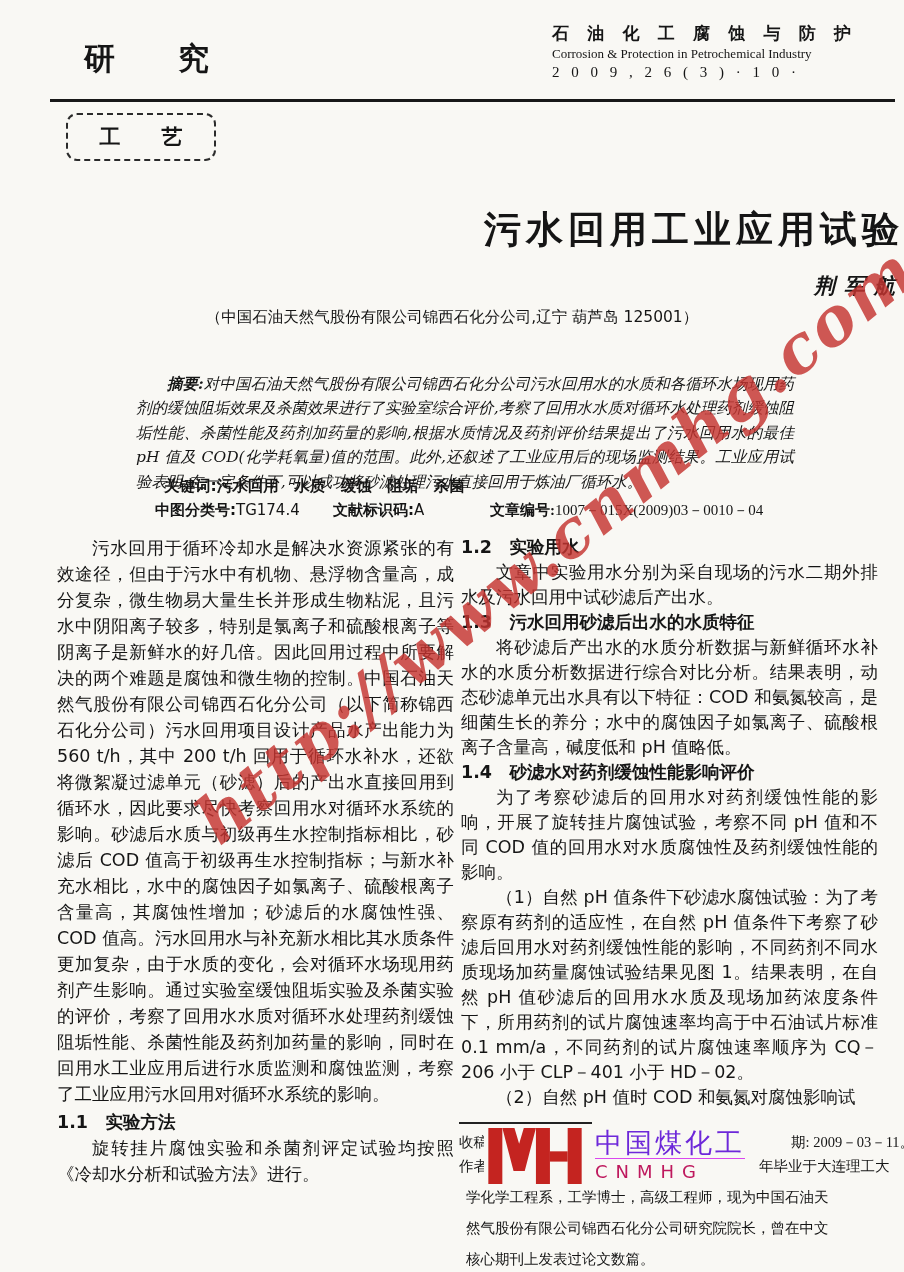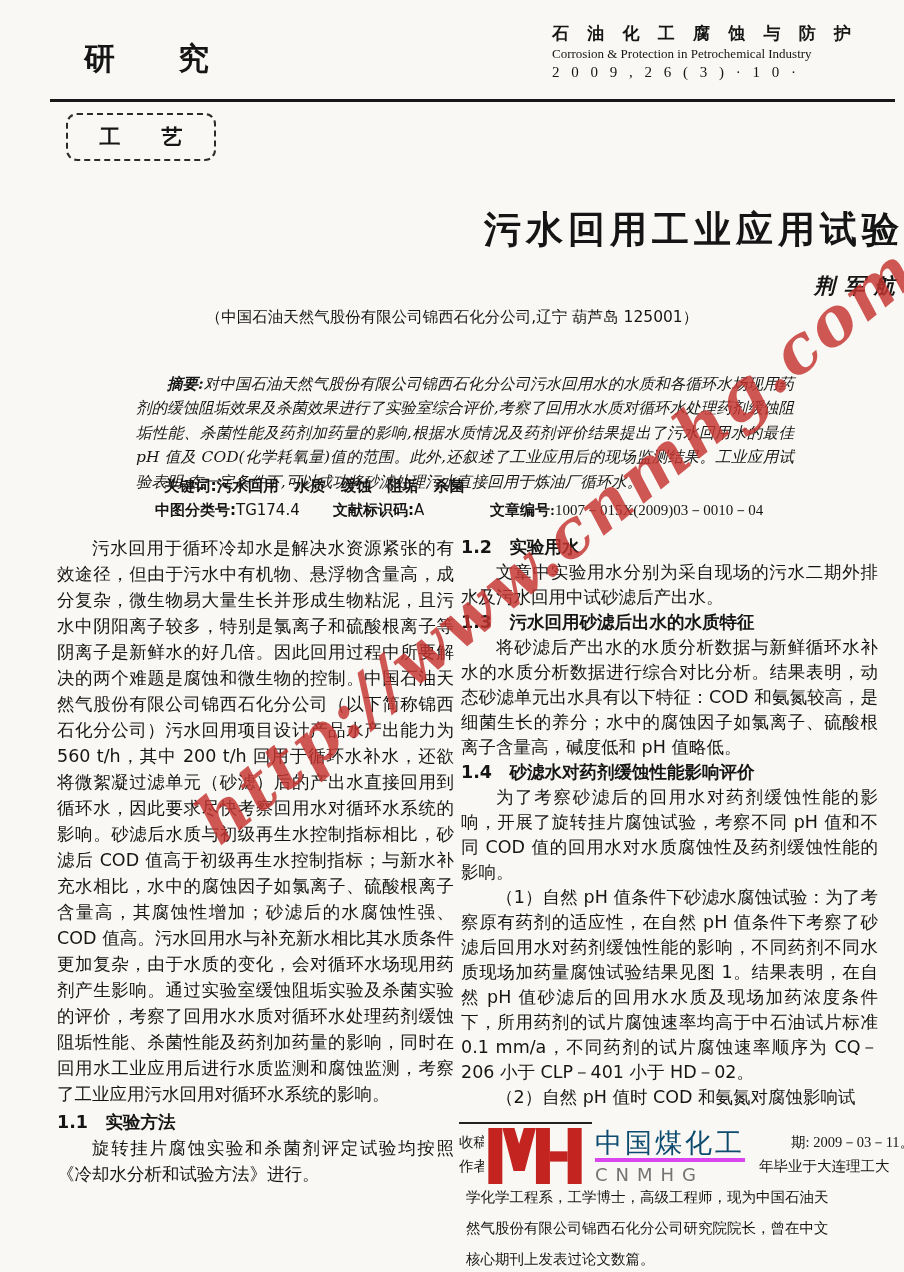--- a/index.html
+++ b/index.html
@@ -61,24 +61,24 @@
     font-style:italic;font-weight:700;font-size:66px;letter-spacing:3px;
     color:#c53430;opacity:0.82;white-space:nowrap;pointer-events:none;
   }
   .cnmhg-logo{
     position:absolute;left:484px;top:1128px;width:272px;height:56px;z-index:6;
     background:#f9f8f4;display:flex;align-items:flex-start;gap:9px;
   }
   .logo-mark{width:102px;height:56px;flex:0 0 auto;}
   .logo-texts{display:flex;flex-direction:column;}
   .logo-cn{
-    font-size:27px;letter-spacing:3px;color:#0c4a6e;white-space:nowrap;
-    border-bottom:4px solid #d946ef;padding-bottom:1px;line-height:29px;
+    font-size:27px;letter-spacing:3px;color:#6d28d9;white-space:nowrap;
+    border-bottom:1px solid #d946ef;padding-bottom:1px;line-height:29px;
   }
-  .logo-en{font-size:18px;letter-spacing:8px;color:#737373;line-height:23px;margin-top:1px;white-space:nowrap;}
+  .logo-en{font-size:18px;letter-spacing:8px;color:#be185d;line-height:23px;margin-top:1px;white-space:nowrap;}
 </style>
 </head>
 <body>
 
 <div class="page">
 
   <div class="col-label">研　究</div>
   <div class="journal-block">
     <div class="journal-cn">石 油 化 工 腐 蚀 与 防 护</div>
     <div class="journal-en">Corrosion &amp; Protection in Petrochemical Industry</div>

